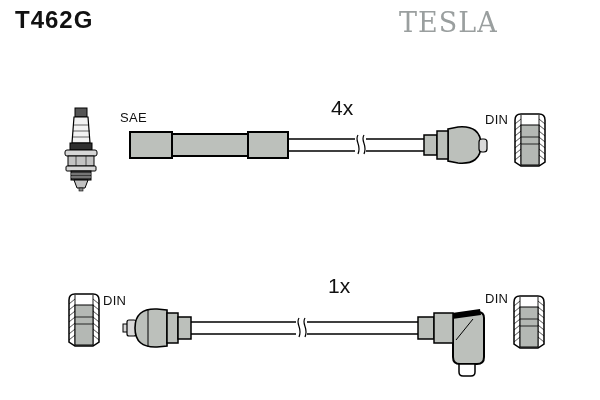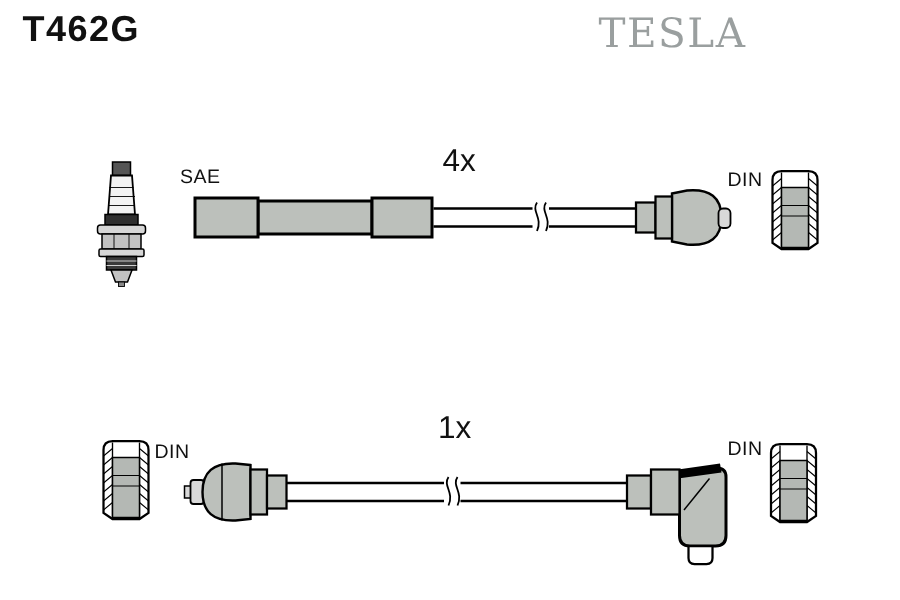--- a/index.html
+++ b/index.html
@@ -12,21 +12,21 @@
     letter-spacing:1px;color:#111;
   }
   .subtitle{
     position:absolute;left:15px;top:33px;font-size:10.5px;letter-spacing:.3px;color:#222;
   }
   .brand{
     position:absolute;left:399px;top:9px;font-size:27px;font-weight:normal;
     font-family:"DejaVu Serif", serif;color:#9a9f9f;letter-spacing:1px;line-height:1;
   }
   .lbl{position:absolute;font-size:13px;color:#111;letter-spacing:.3px;}
-  .qty{position:absolute;font-size:21px;color:#111;}
+  .qty{position:absolute;font-size:21px;color:#111;margin-left:36px;}
   #sae-label{left:108px;top:110px;margin-left:12px;}
   #din-top-label{left:485px;top:112px;}
   #qty-top{left:295px;top:96px;}
   #din-bl-label{left:103px;top:293px;}
   #qty-bottom{left:292px;top:274px;}
   #din-br-label{left:485px;top:291px;}
   svg.art{position:absolute;left:0;top:0;}
 </style>
 </head>
 <body>

